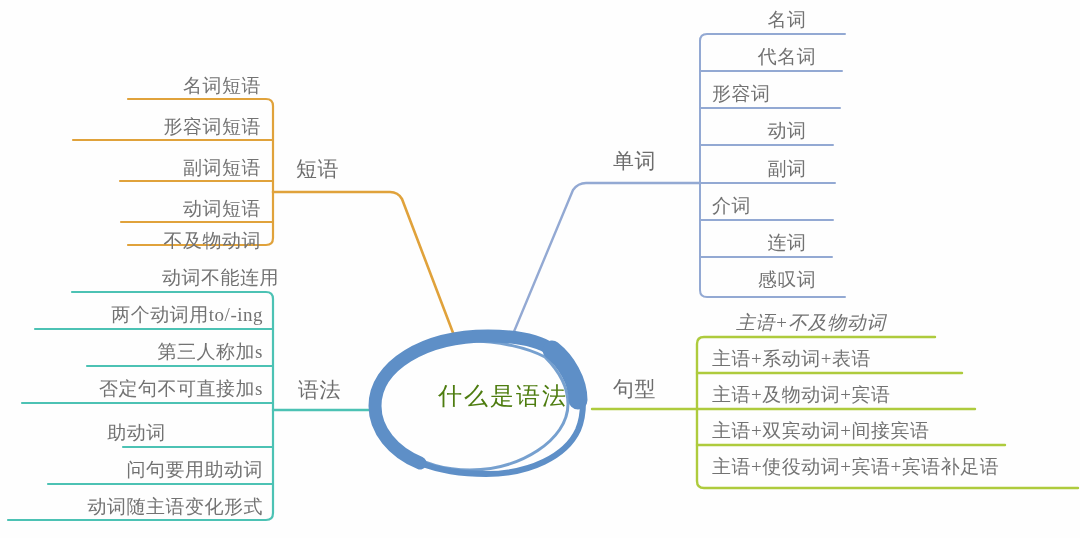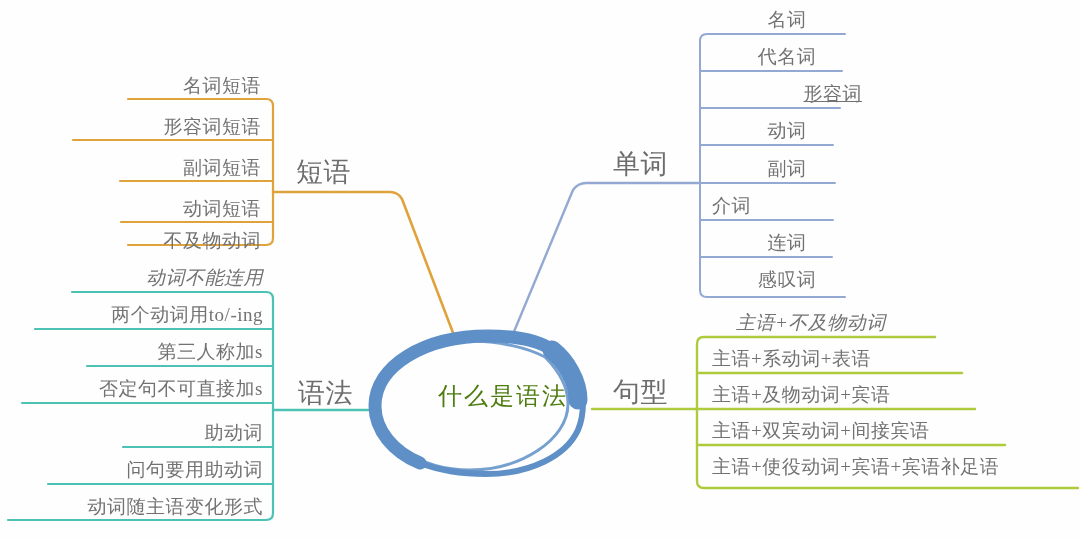--- a/index.html
+++ b/index.html
@@ -16,21 +16,21 @@
     color:#6b6b6b;
     white-space:nowrap;
     letter-spacing:.5px;
     line-height:1;
   }
   .leaf{
     font-size:19px;
     color:#727272;
   }
   .branch-label{
-    font-size:27px;
+    font-size:21px;
     color:#6d6d6d;
   }
   .center-label{
     position:absolute;
     font-size:24px;
     color:#4d7c0f;
     letter-spacing:2px;
     white-space:nowrap;
   }
   
@@ -116,32 +116,32 @@
   <div class="node-label branch-label" style="left:613px;top:379px;">句型</div>
 
   <div class="node-label leaf r-align" style="left:53px;top:76px;width:208px;">名词短语</div>
   <div class="node-label leaf r-align" style="left:53px;top:117px;width:208px;">形容词短语</div>
   <div class="node-label leaf r-align" style="left:53px;top:158px;width:208px;">副词短语</div>
   <div class="node-label leaf r-align" style="left:53px;top:199px;width:208px;">动词短语</div>
   <div class="node-label leaf r-align" style="left:53px;top:231px;width:208px;">不及物动词</div>
 
   <div class="node-label leaf l-align" style="left:712px;top:10px;width:150px;text-align:center;">名词</div>
   <div class="node-label leaf l-align" style="left:712px;top:47px;width:150px;text-align:center;">代名词</div>
-  <div class="node-label leaf l-align" style="left:712px;top:84px;width:150px;text-align:right;text-decoration:underline;">形容词</div>
+  <div class="node-label leaf l-align" style="left:712px;top:84px;width:150px;text-align:left;">形容词</div>
   <div class="node-label leaf l-align" style="left:712px;top:121px;width:150px;text-align:center;">动词</div>
   <div class="node-label leaf l-align" style="left:712px;top:159px;width:150px;text-align:center;">副词</div>
   <div class="node-label leaf l-align" style="left:712px;top:196px;width:150px;text-align:left;">介词</div>
   <div class="node-label leaf l-align" style="left:712px;top:233px;width:150px;text-align:center;">连词</div>
   <div class="node-label leaf l-align" style="left:712px;top:270px;width:150px;text-align:center;">感叹词</div>
 
-  <div class="node-label leaf r-align" style="left:10px;top:268px;width:253px;font-style:italic;">动词不能连用</div>
+  <div class="node-label leaf r-align" style="left:26px;top:268px;width:253px;">动词不能连用</div>
   <div class="node-label leaf r-align" style="left:10px;top:305px;width:253px;">两个动词用to/-ing</div>
   <div class="node-label leaf r-align" style="left:10px;top:342px;width:253px;">第三人称加s</div>
   <div class="node-label leaf r-align" style="left:10px;top:379px;width:253px;">否定句不可直接加s</div>
-  <div class="node-label leaf r-align" style="left:10px;top:423px;width:253px;">助动词</div>
+  <div class="node-label leaf r-align" style="left:10px;top:423px;width:253px;text-align:center;">助动词</div>
   <div class="node-label leaf r-align" style="left:10px;top:460px;width:253px;">问句要用助动词</div>
   <div class="node-label leaf r-align" style="left:10px;top:497px;width:253px;">动词随主语变化形式</div>
 
   <div class="node-label leaf l-align" style="left:736px;top:313px;font-style:italic;">主语+不及物动词</div>
   <div class="node-label leaf l-align" style="left:712px;top:349px;">主语+系动词+表语</div>
   <div class="node-label leaf l-align" style="left:712px;top:385px;">主语+及物动词+宾语</div>
   <div class="node-label leaf l-align" style="left:712px;top:457px;">主语+使役动词+宾语+宾语补足语</div>
   <div class="node-label leaf l-align" style="left:712px;top:421px;">主语+双宾动词+间接宾语</div>
 
 </div>

